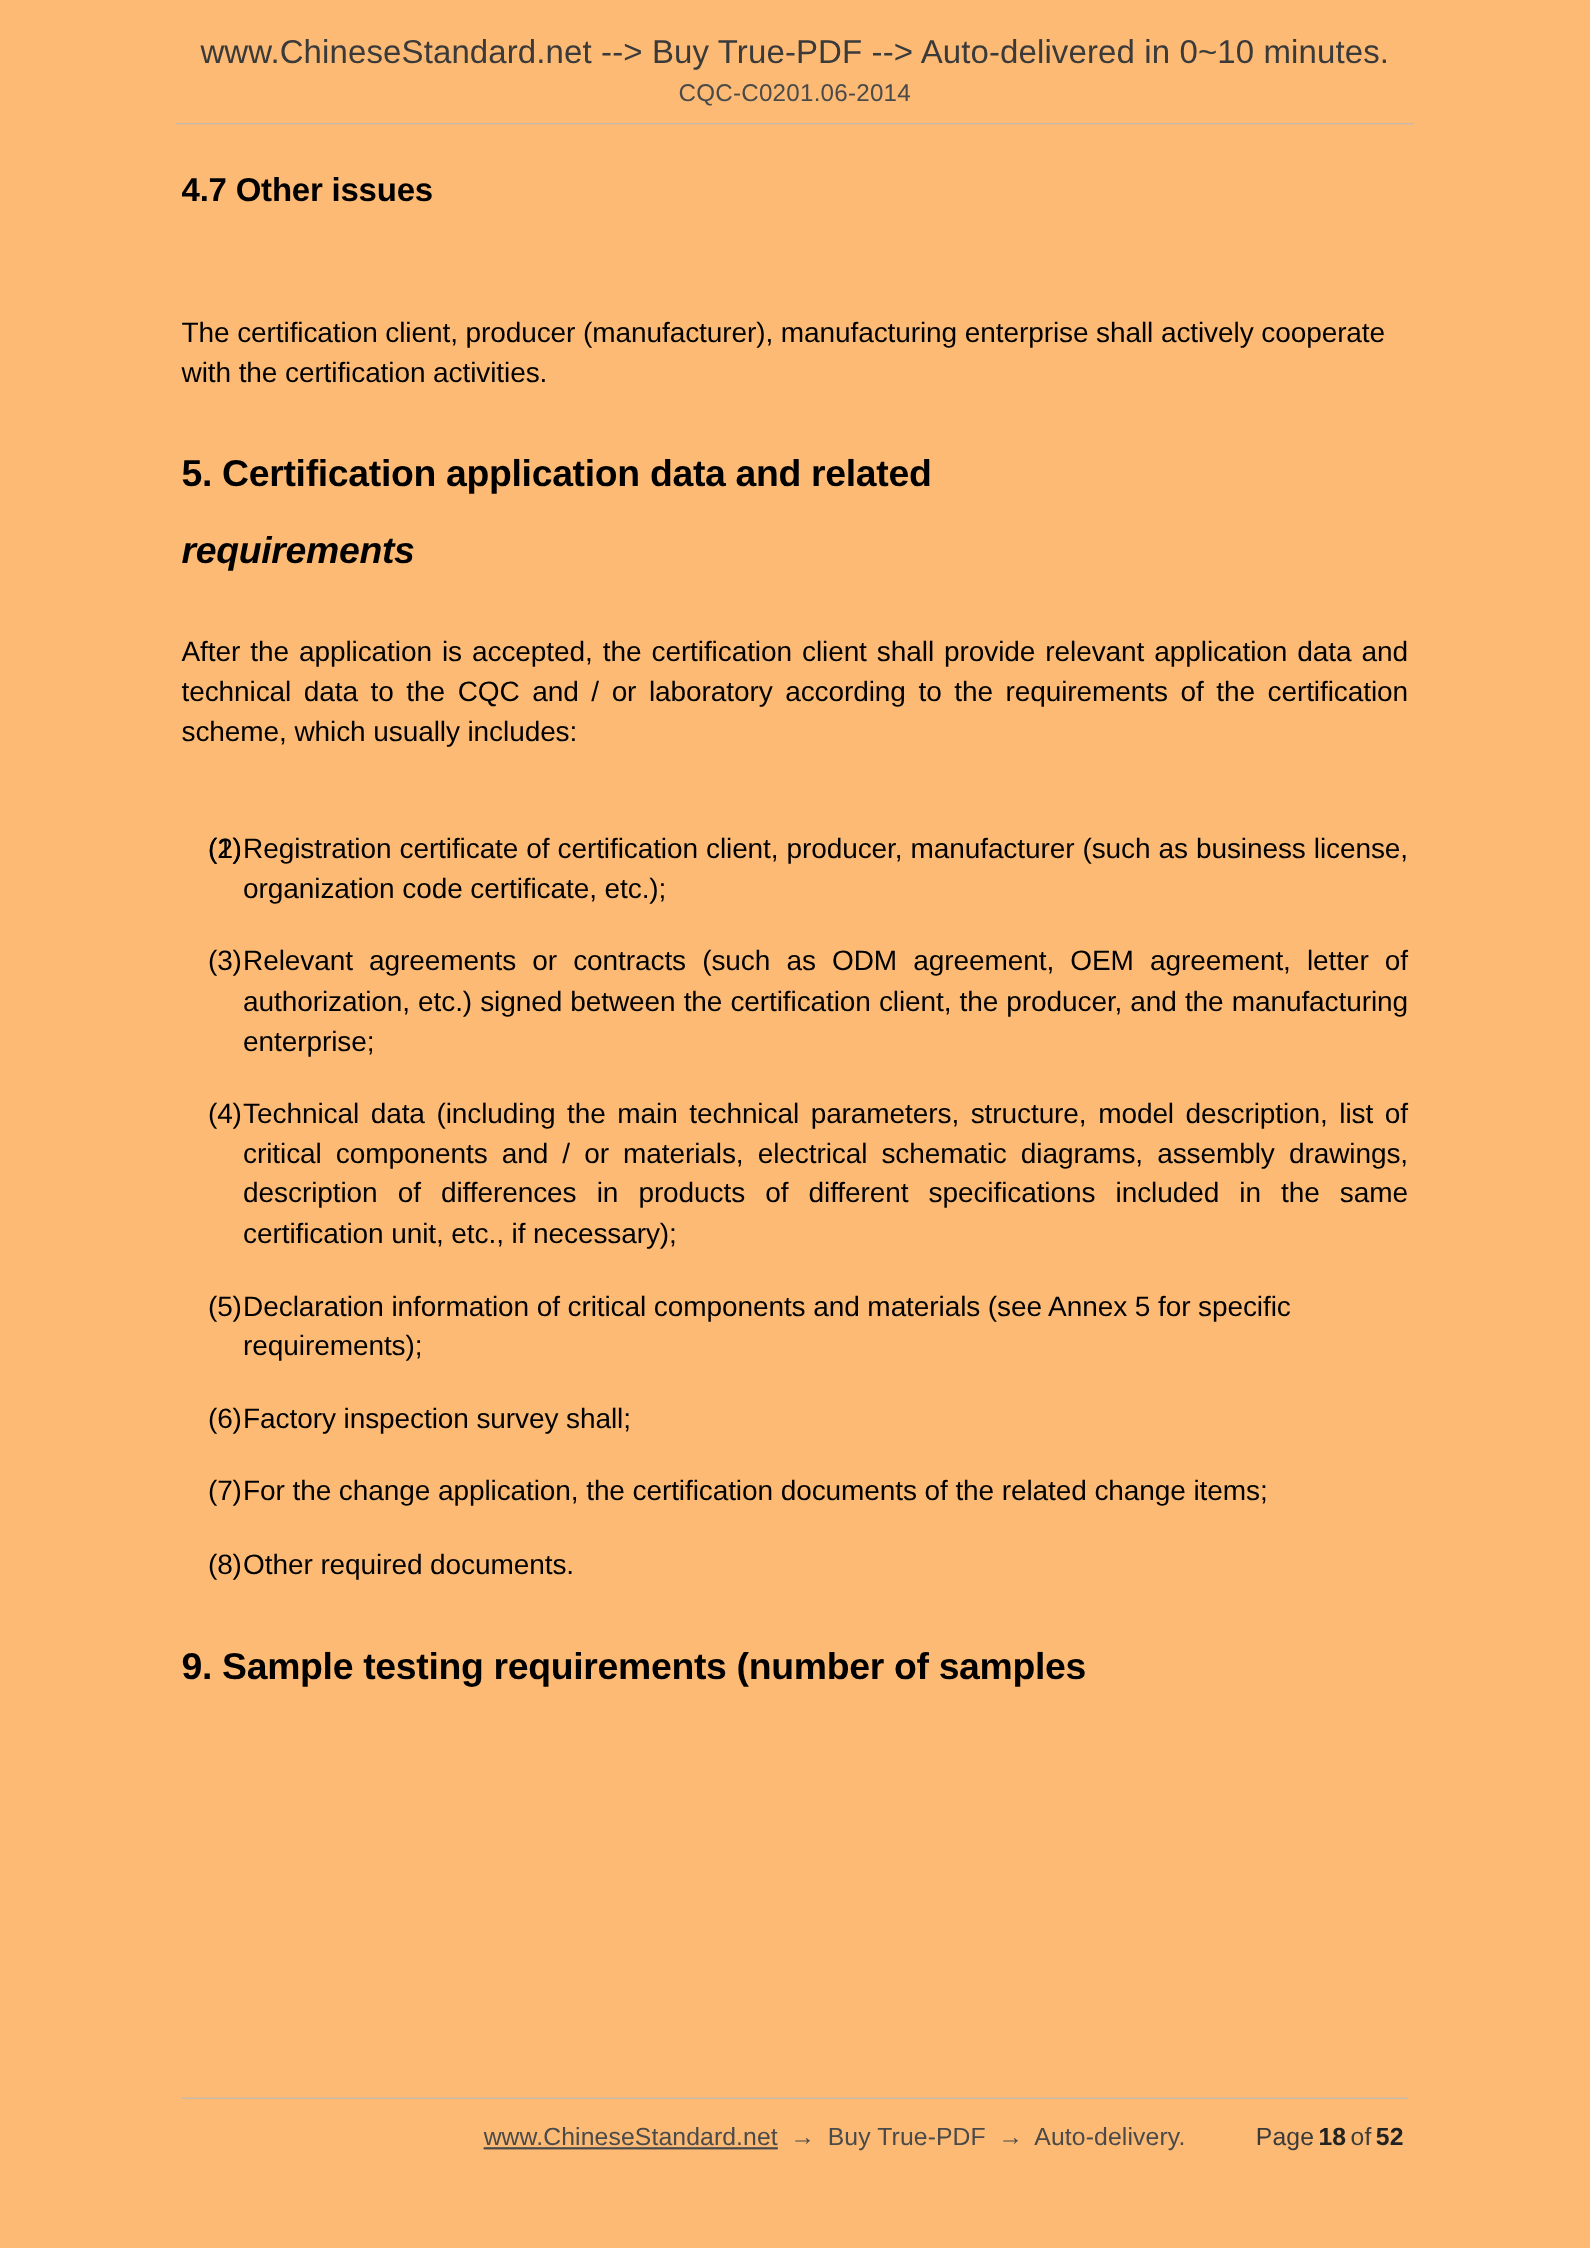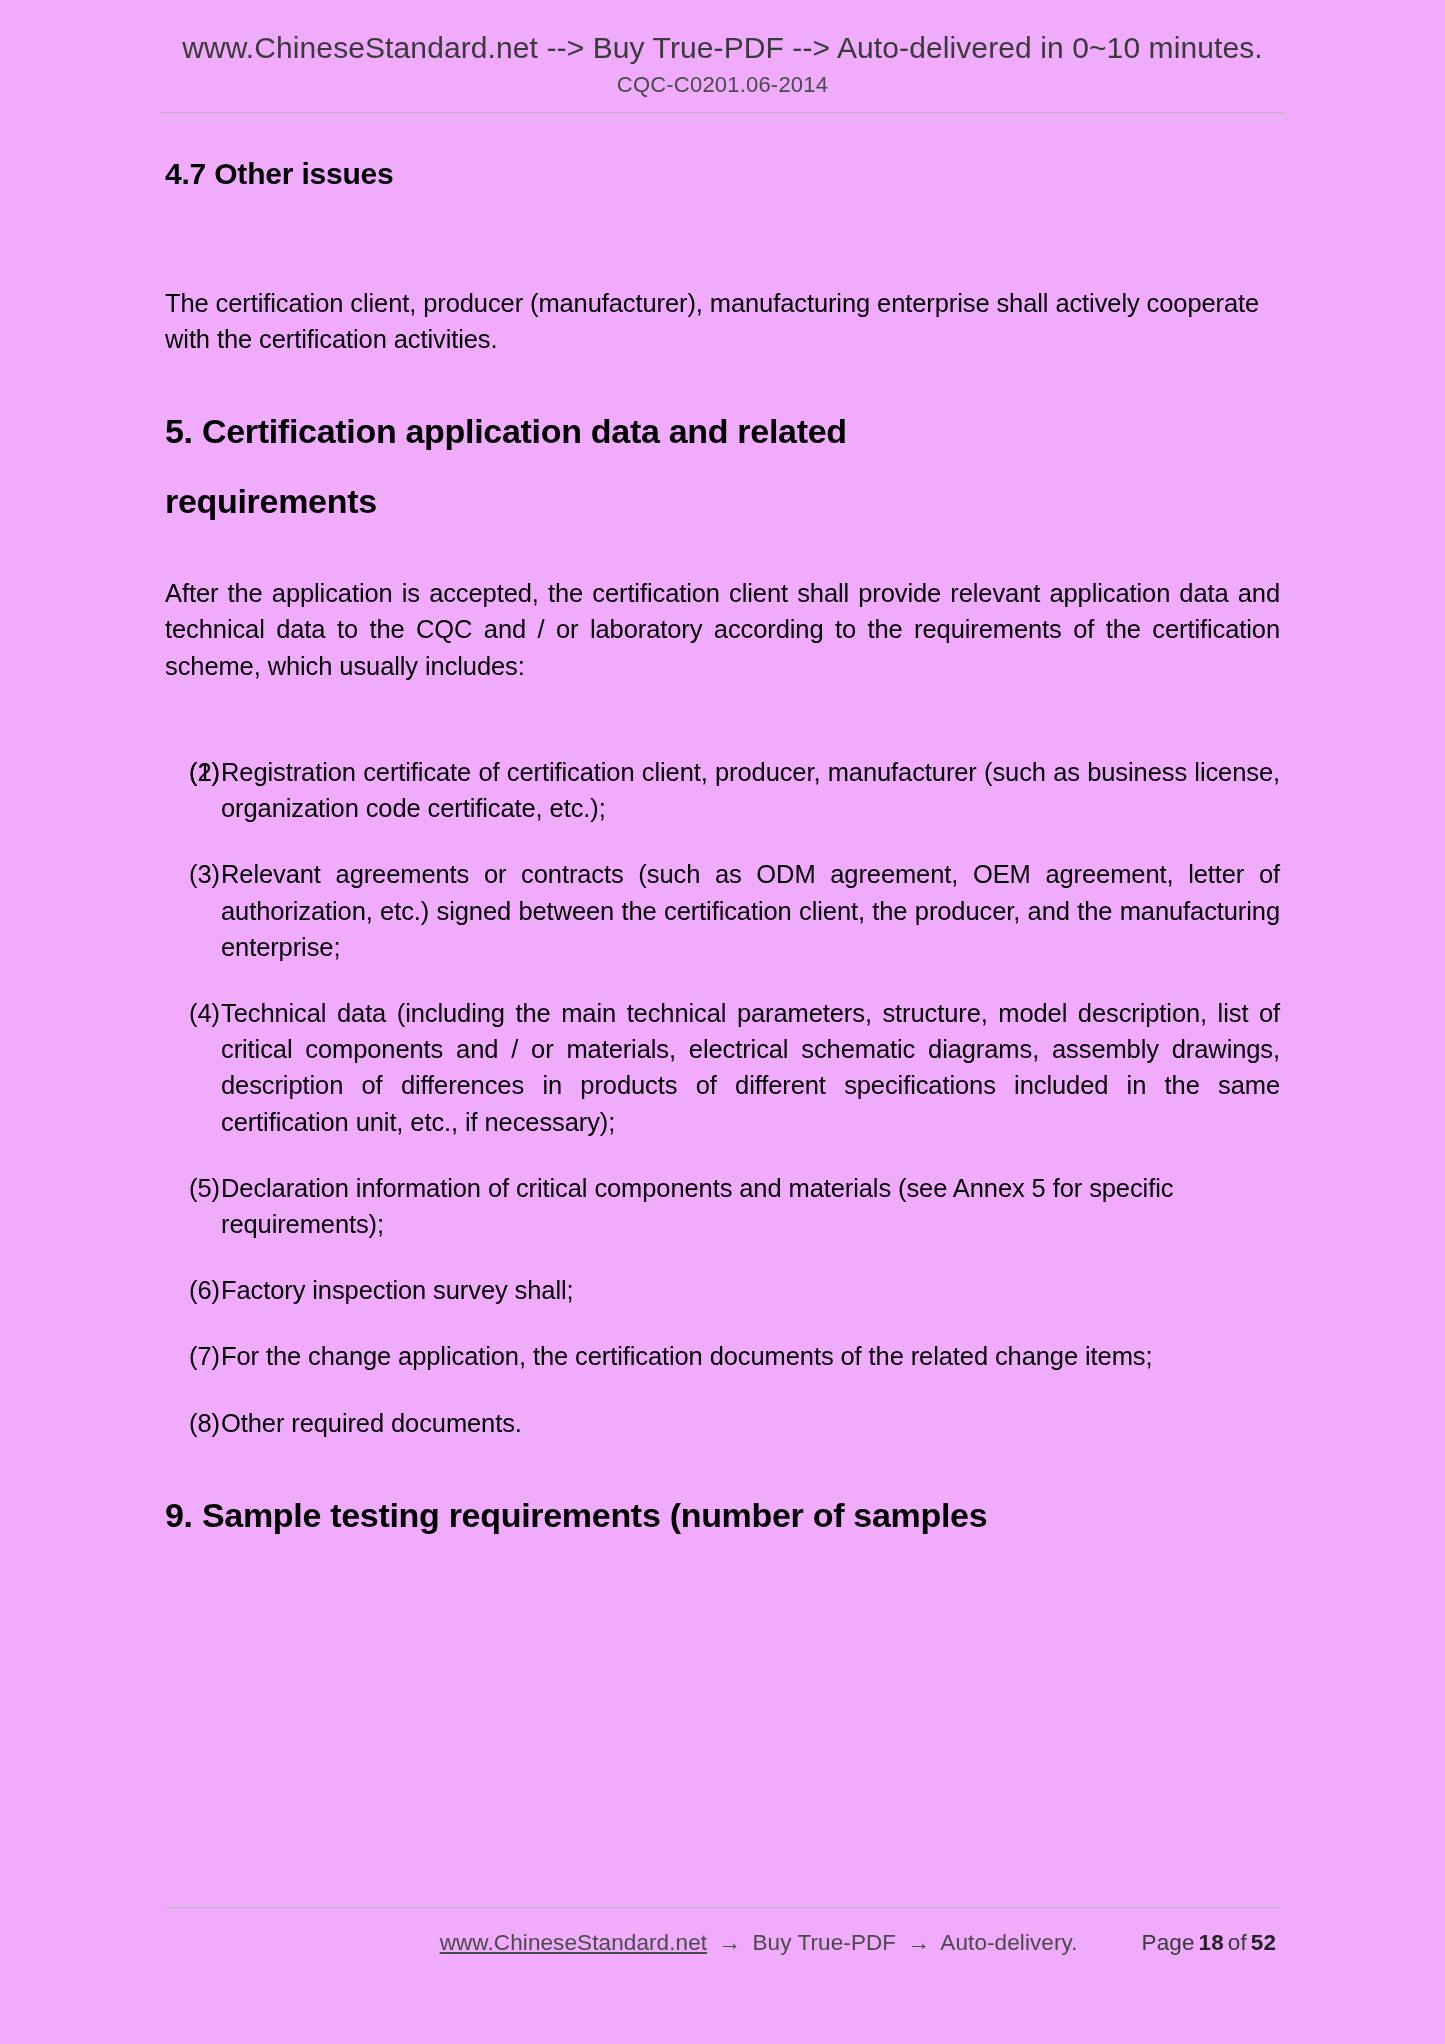--- a/index.html
+++ b/index.html
@@ -9,21 +9,21 @@
   }
   body {
     font-family: "Liberation Sans", sans-serif;
     color: #000000;
   }
   .page {
     position: relative;
     width: 1445px;
     height: 2044px;
     margin: 0 auto;
-    background: #f0abfc;
+    background: #fdba74;
     box-sizing: border-box;
     overflow: hidden;
   }
 
   
   .page-header {
     padding-top: 30px;
     text-align: center;
   }
   .header-promo {
@@ -63,20 +63,21 @@
     font-weight: bold;
     margin: 0;
     letter-spacing: -0.3px;
     line-height: 1.3;
   }
   h1.main-heading .line {
     display: block;
   }
   h1.main-heading .line.second {
     margin-top: 26px;
+    font-style: italic;
   }
 
   p.para {
     font-size: 25.5px;
     line-height: 1.42;
     margin: 0;
     text-align: justify;
     text-justify: inter-word;
     letter-spacing: -0.1px;
   }

